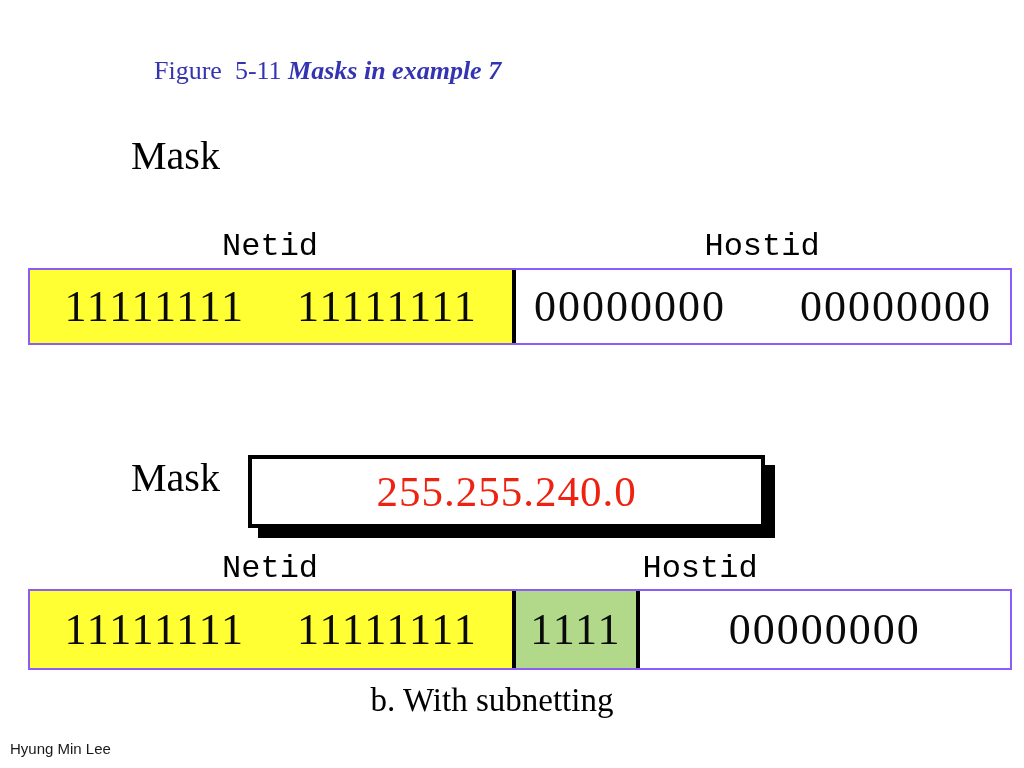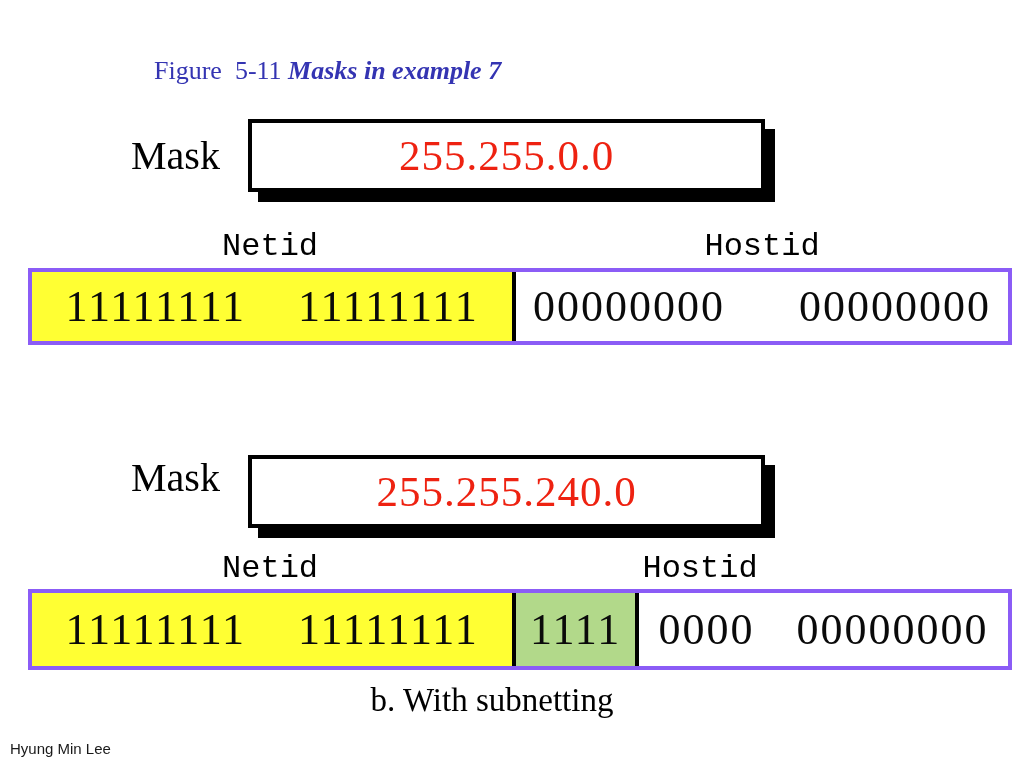--- a/index.html
+++ b/index.html
@@ -22,21 +22,21 @@
 
   .flabels{position:absolute;left:28px;width:984px;display:flex;font-size:32px;line-height:1;font-family:Liberation Mono, monospace;}
   .flabels.a{top:231px;}
   .flabels.b{top:553px;}
   .flabels .seg{text-align:center;}
   .seg.w-net{width:49.2%;}
   .seg.w-host-a{width:50.8%;}
   .seg.w-sub{width:12.6%;}
   .seg.w-host-b{width:38.2%;}
 
-  .bar{position:absolute;left:28px;width:984px;box-sizing:border-box;border:4px solid #8b5cf6;
+  .bar{position:absolute;left:28px;width:984px;box-sizing:border-box;border:2px solid #8b5cf6;
        display:flex;background:#fff;}
   .bar.a{top:268px;height:77px;}
   .bar.b{top:589px;height:81px;}
   .cell{box-sizing:border-box;height:100%;display:flex;align-items:center;justify-content:center;}
   .cell + .cell{border-left:4px solid #000;}
   .cell.w-net{width:49.2%;gap:52px;}
   .cell.w-host-a{width:50.8%;gap:74px;}
   .cell.w-sub{width:12.6%;}
   .cell.w-host-b{width:38.2%;gap:42px;}
   .bits{font-size:44px;line-height:1;letter-spacing:2px;color:#0a0a0a;}
@@ -49,23 +49,20 @@
           font-family:Liberation Sans, sans-serif;}
 </style>
 </head>
 <body>
 
 <div class="slide">
 
   <div class="title" style="color: rgb(52, 52, 178);"><span>Figure  5-11 </span><span class="em">Masks in example 7</span></div>
 
   <div class="mask-label a">Mask</div>
-  <div class="mask-box a">
-    <span class="mask-value" style="color: rgb(238, 34, 17);">255.255.0.0</span>
-  </div>
 
   <div class="flabels a">
     <div class="seg w-net">Netid</div>
     <div class="seg w-host-a">Hostid</div>
   </div>
 
   <div class="bar a">
     <div class="cell w-net" style="background-color: rgb(255, 255, 51);">
       <span class="bits">11111111</span>
       <span class="bits">11111111</span>
@@ -89,21 +86,20 @@
 
   <div class="bar b">
     <div class="cell w-net" style="background-color: rgb(255, 255, 51);">
       <span class="bits">11111111</span>
       <span class="bits">11111111</span>
     </div>
     <div class="cell w-sub" style="background-color: rgb(178, 217, 138);">
       <span class="bits">1111</span>
     </div>
     <div class="cell w-host-b" style="background-color: rgb(255, 255, 255);">
-      <span class="bits">0000</span>
       <span class="bits">00000000</span>
     </div>
   </div>
 
   <div class="caption b">b. With subnetting</div>
 
   <div class="footer">Hyung Min Lee</div>
 
 </div>
 

